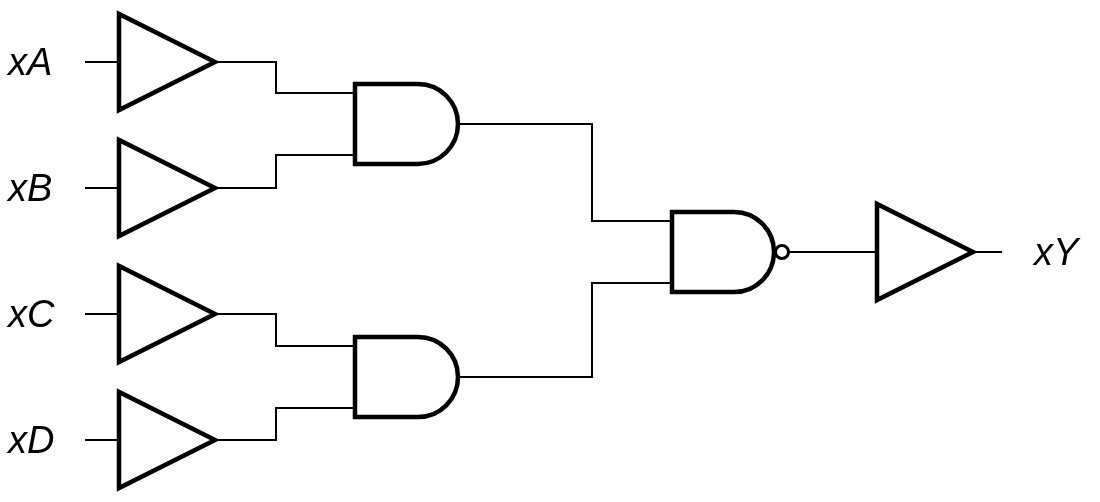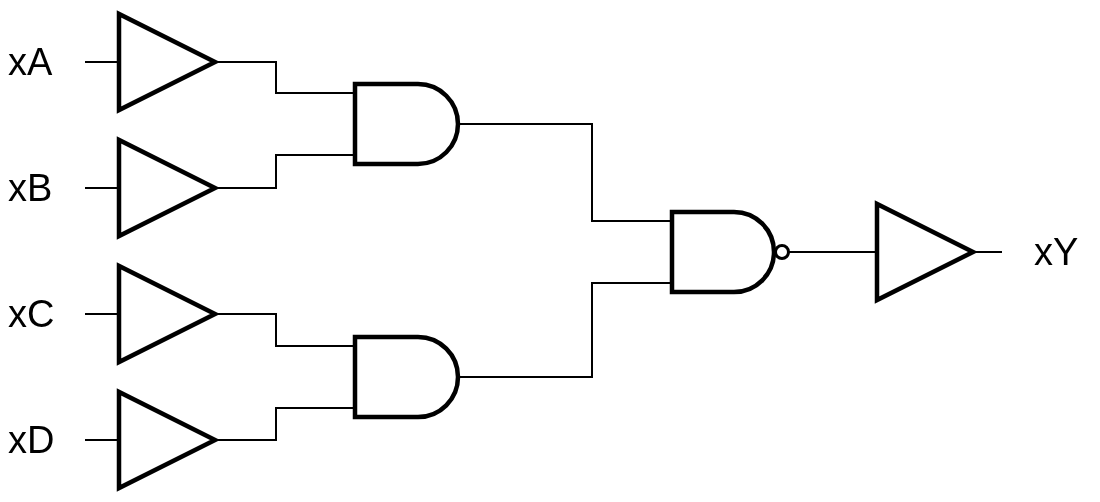--- a/index.html
+++ b/index.html
@@ -6,20 +6,21 @@
     margin: 0;
     padding: 0;
     background: var(--bg, #ffffff);
   }
   .canvas {
     position: relative;
     width: 1100px;
     height: 502px;
     background: var(--bg, #ffffff);
     overflow: hidden;
+    font-style: italic;
   }
   svg { display: block; }
   .wire {
     stroke: var(--stroke, #000000);
     stroke-width: 2;
     fill: none;
   }
   .gate {
     stroke: var(--stroke, #000000);
     stroke-width: 4.5;

